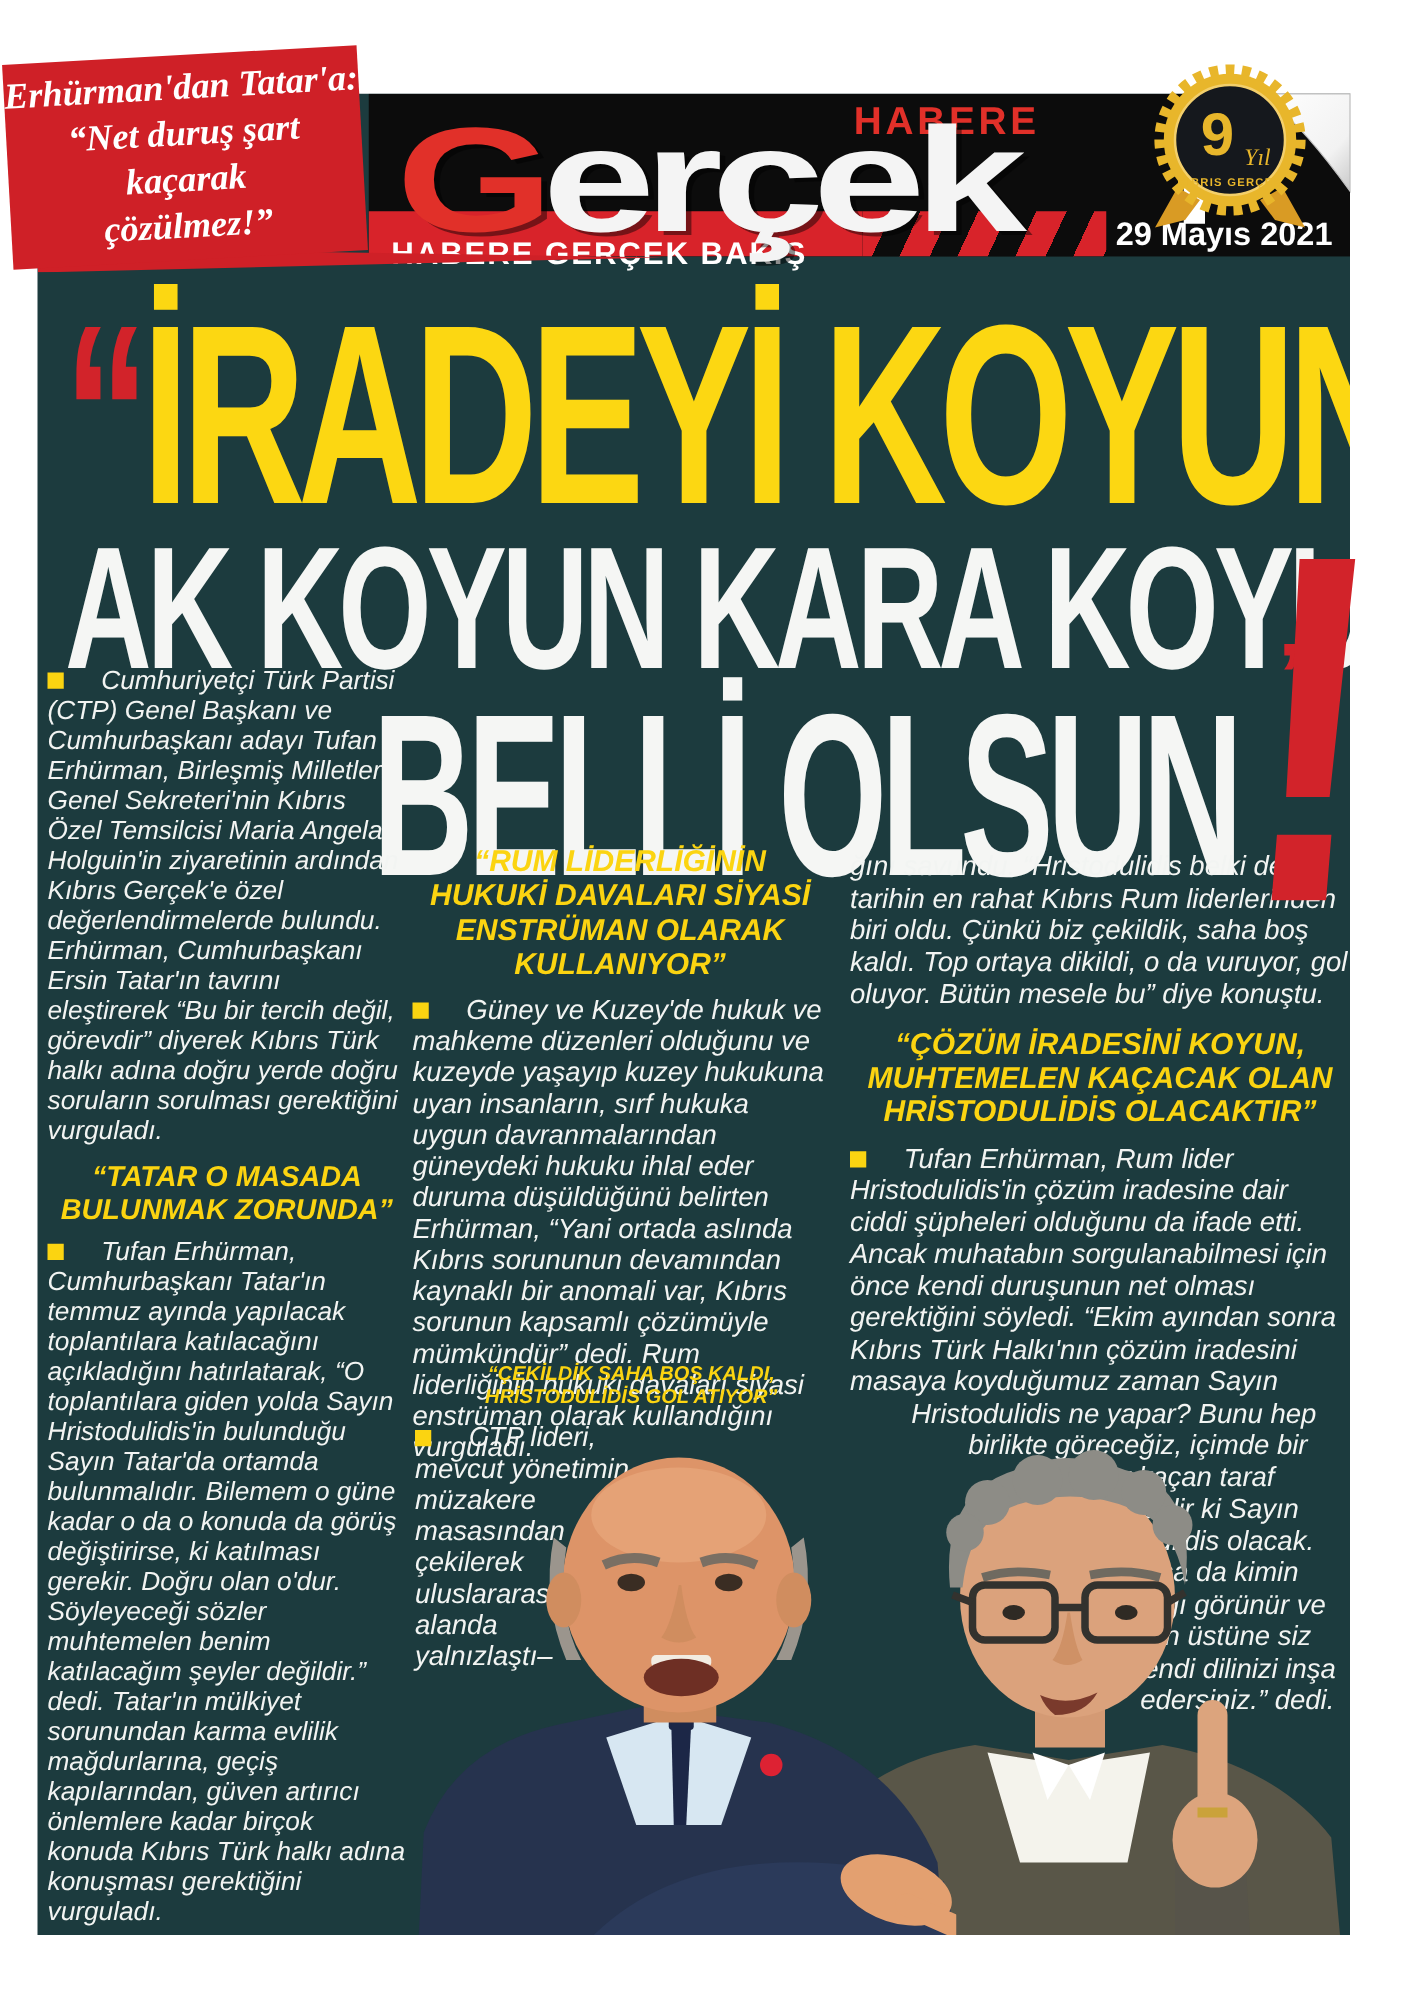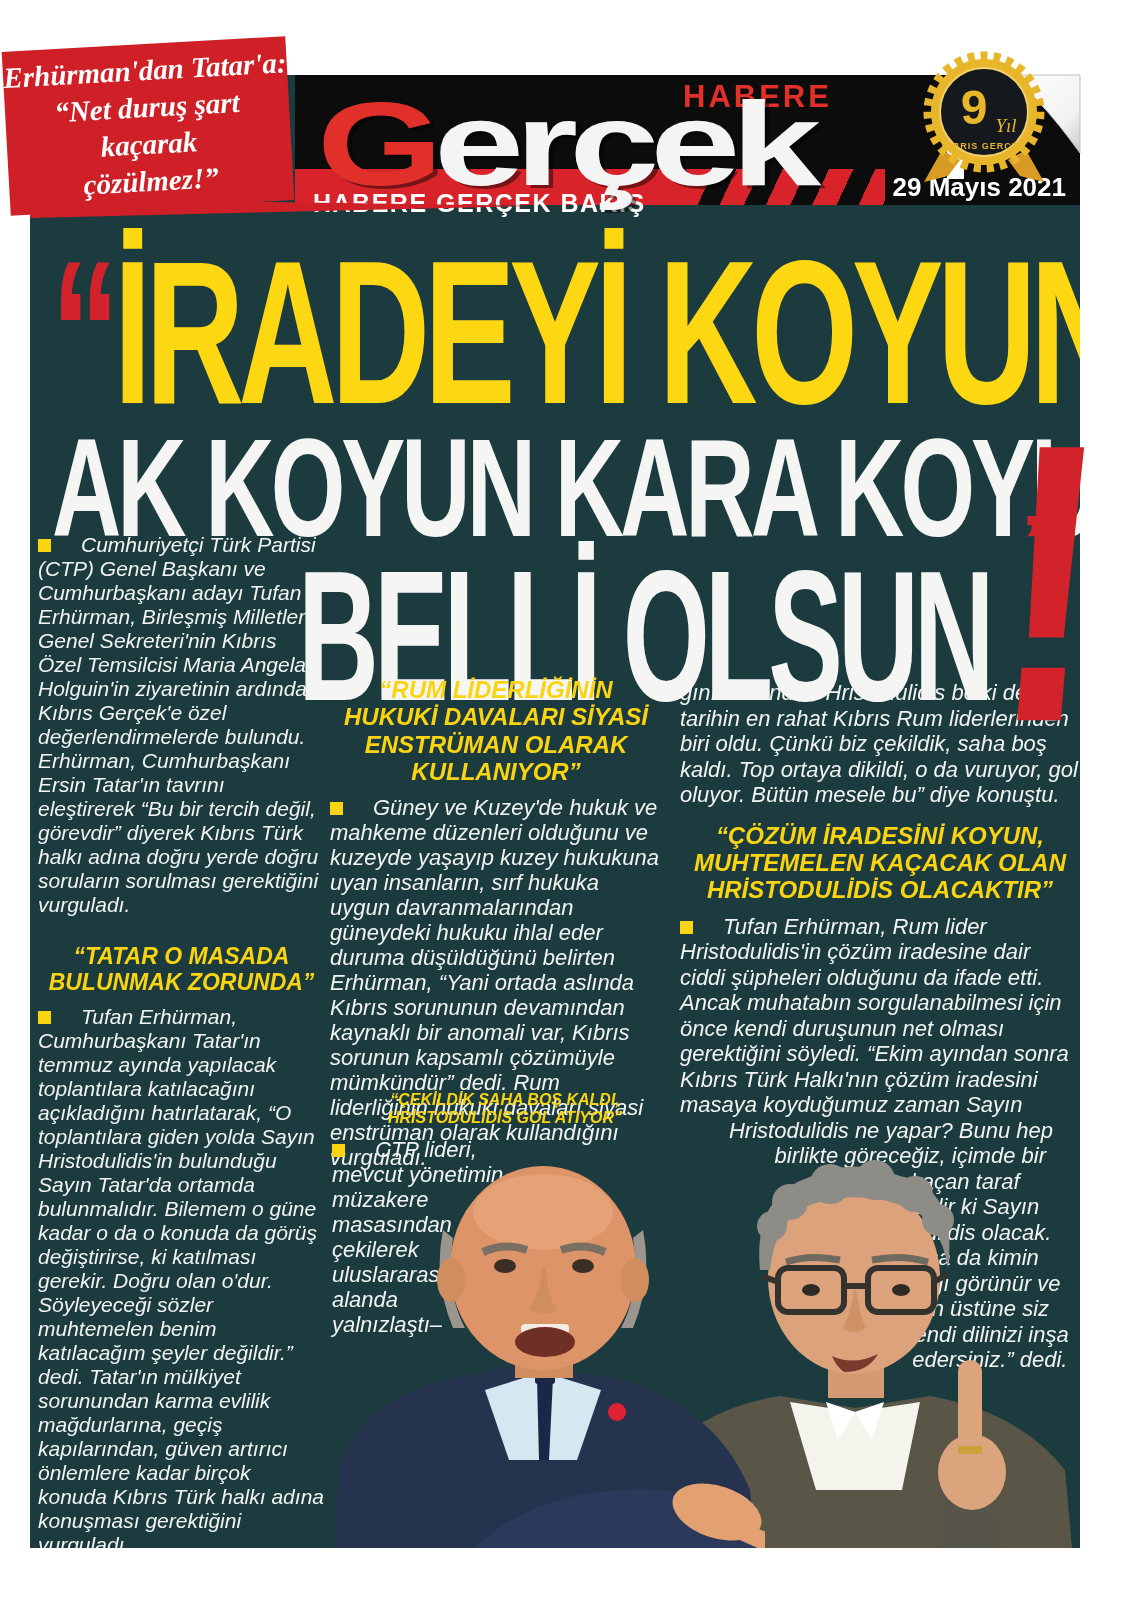--- a/index.html
+++ b/index.html
@@ -51,21 +51,21 @@
   .bang{position:absolute;left:1014px;top:404px;font-size:310px;line-height:0.9;font-weight:bold;color:#d2232a;
         transform:scaleY(1.28) skewX(-6deg);transform-origin:left top;z-index:10;}
   
   .col{position:absolute;color:#f2f4f2;z-index:4;}
   .col p{margin:0;font-style:italic;}
   .c1{left:8px;top:458px;width:287px;font-size:21px;line-height:24px;}
   .c2a{left:300px;top:601px;width:332px;font-size:22px;line-height:25px;}
   .c2b{left:302px;top:1016px;width:346px;font-size:22px;line-height:25px;}
   .c3{left:650px;top:605px;width:400px;font-size:22px;line-height:25.5px;}
   .sub{font-weight:bold;font-style:italic;color:#fbd411;text-align:center;line-height:1.14;margin:0;}
-  .c1 .sub{font-size:23px;margin:26px 0 10px 0;}
+  .c1 .sub{font-size:23px;margin:11px 0 10px 0;}
   .c2a .sub{font-size:24px;margin:0 0 10px 0;}
   .c2b .sub{font-size:16px;margin:0 0 10px 0;text-align:center;}
   .c3 .sub{font-size:24px;margin:14px 0 10px 0;}
   .bul{display:inline-block;width:13px;height:13px;background:#fbd411;margin-right:30px;}
   .wrap2{float:right;width:172px;height:340px;}
   .wrap3{float:left;width:255px;height:630px;
          shape-outside:polygon(0 33%,28% 38%,50% 44%,68% 52%,82% 62%,92% 74%,98% 87%,100% 100%,0 100%);}
   
   .photo{position:absolute;z-index:5;}
   .ph-right{left:610px;top:1075px;width:440px;height:398px;}

